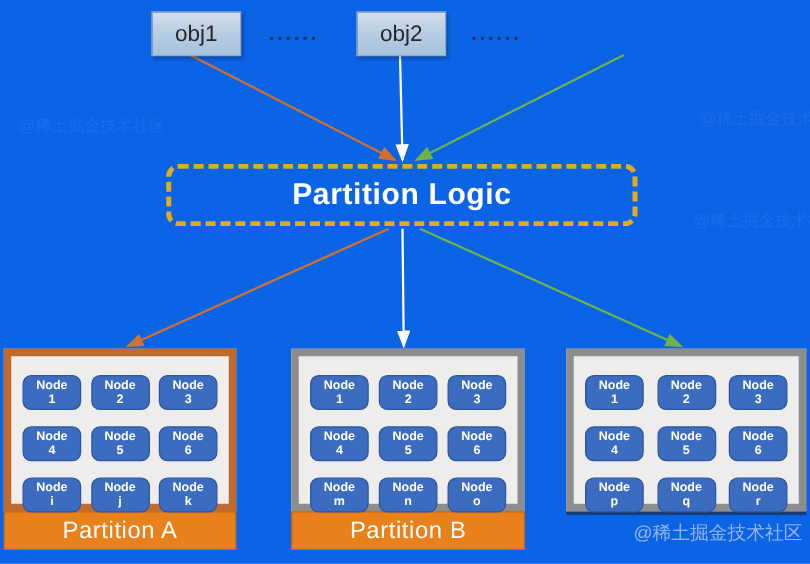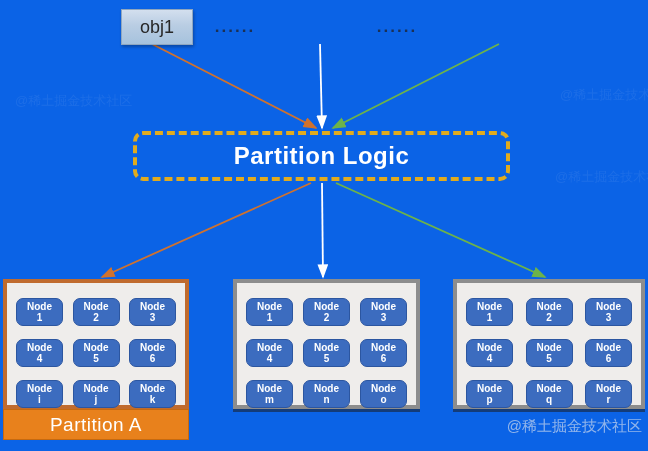--- a/index.html
+++ b/index.html
@@ -29,21 +29,21 @@
   }
   .logic-box .label{
     color:#ffffff;font-size:24px;font-weight:bold;letter-spacing:.5px;
   }
   
   svg.arrows{position:absolute;left:0;top:0;width:648px;height:451px;pointer-events:none;}
   
   .partition{position:absolute;top:279px;}
   .panel{
     box-sizing:border-box;height:130px;background:#efedeb;
-    border:4px solid #f97316;
+    border:6px solid #f97316;
     box-shadow:0 3px 0 rgba(30,30,30,.55);
   }
   .nodes{
     display:grid;grid-template-columns:repeat(3,47px);
     justify-content:space-between;row-gap:13px;
     padding:15px 9px 0 9px;
   }
   .node{
     height:28px;border-radius:7px;background:#3c6cbf;border:1px solid #2c56a0;
     box-sizing:border-box;display:flex;flex-direction:column;
@@ -101,20 +101,23 @@
       <line x1="499" y1="44" x2="333" y2="128" stroke="#6db349" stroke-width="1.8" marker-end="url(#ah2)"></line>
       <line x1="311" y1="183" x2="102" y2="277" stroke="#d0722e" stroke-width="1.8" marker-end="url(#ah3)"></line>
       <line x1="322" y1="183" x2="323" y2="277" stroke="#ffffff" stroke-width="1.8" marker-end="url(#ah4)"></line>
       <line x1="336" y1="183" x2="545" y2="277" stroke="#6db349" stroke-width="1.8" marker-end="url(#ah5)"></line>
     </svg>
 
   <div class="obj-box" style="left:121px">
     <span>obj1</span>
   </div>
   <div class="dots" style="left:208px">......</div>
+  <div class="obj-box" style="left:285px">
+    <span>obj2</span>
+  </div>
   <div class="dots" style="left:370px">......</div>
 
   <div class="logic-box">
     <span class="label">Partition Logic</span>
   </div>
 
   <div class="partition pA">
     <div class="panel" style="border-color: rgb(192, 107, 46);">
       <div class="nodes">
           <div class="node">
@@ -192,20 +195,21 @@
           <div class="node">
             <div>Node</div>
             <div>n</div>
           </div>
           <div class="node">
             <div>Node</div>
             <div>o</div>
           </div>
         </div>
     </div>
+    <div class="bar">Partition B</div>
   </div>
 
   <div class="partition pC">
     <div class="panel" style="border-color: rgb(141, 141, 141);">
       <div class="nodes">
           <div class="node">
             <div>Node</div>
             <div>1</div>
           </div>
           <div class="node">

